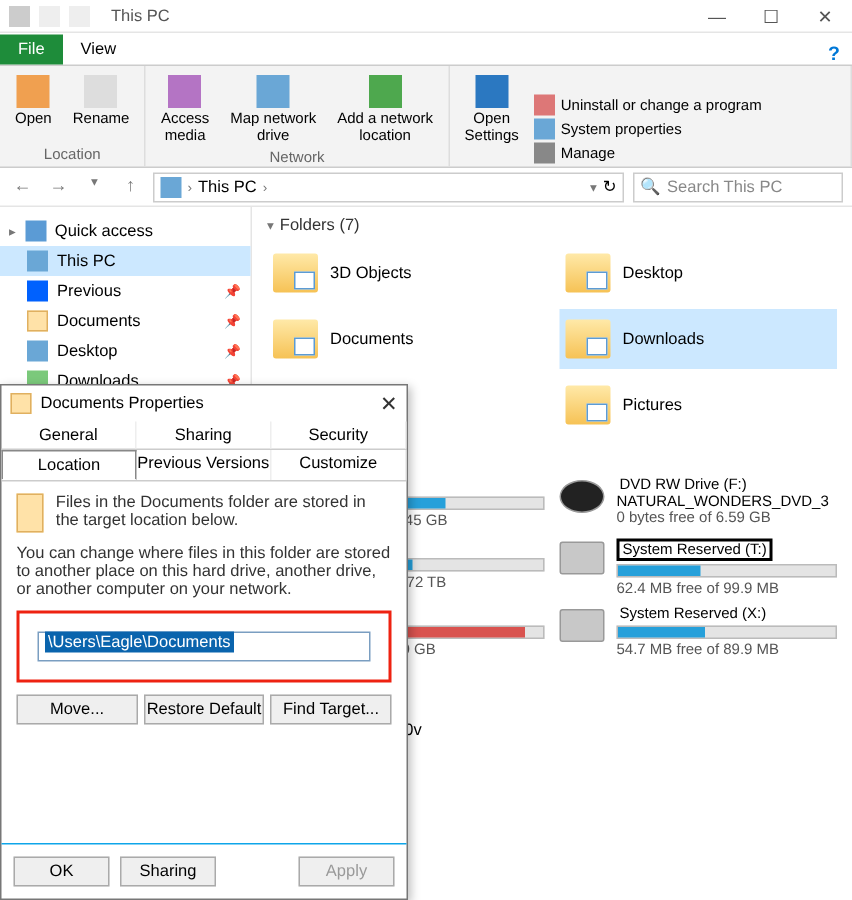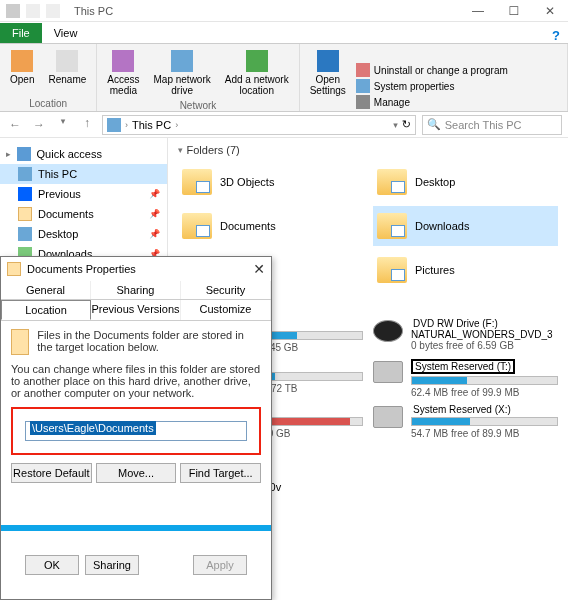--- a/index.html
+++ b/index.html
@@ -88,21 +88,21 @@
 .dlgtab { text-align:center; font-size:11px; padding: 3px 0; border-right:1px solid #eee; }
 .dlgtab.active { background:#fff; border:1px solid #888; border-bottom:1px solid #fff; }
 .redbox { border: 2px solid #000000; }
 .dlgbody { padding: 8px 10px; flex:1; font-size: 11px; color:#333; display:flex; flex-direction:column; gap:8px; }
 .dlgrow { display:flex; gap:8px; }
 .dlgicon { width:26px; height:26px; background:#ffe2a8; border:1px solid #e0b060; }
 .pathinput { width: 100%; height: 20px; border:1px solid #7a9ec1; background:#fff; padding: 0 4px; font-size:11px; color:#fff; }
 .pathinput .sel { background:#0a64ad; padding:1px 2px; }
 .btnrow { display:flex; gap:4px; }
 .btnrow button { flex:1; height:20px; font-size:11px; background:#efefef; border:1px solid #aaa; }
-.dlgfoot { display:flex; justify-content:center; gap:6px; padding:24px; border-top:6px solid #0ea5e9; }
+.dlgfoot { display:flex; justify-content:space-between; gap:6px; padding:8px; border-top:1px solid #0ea5e9; }
 .dlgfoot button { width:64px; height:20px; font-size:11px; background:#efefef; border:1px solid #aaa; }
 .dlgfoot button.dis { color:#999;margin-left:48px; }
 .redbox-input { border:2px solid #e21; padding:12px; }
 
 .chev { color:#777; font-size:9px; }
 .help { font-weight:bold; }
 </style>
 </head>
 <body>
 
@@ -349,22 +349,22 @@
   <div class="dlgbody">
     <div class="dlgrow">
       <div class="dlgicon"></div>
       <div>Files in the Documents folder are stored in the target location below.</div>
     </div>
     <div>You can change where files in this folder are stored to another place on this hard drive, another drive, or another computer on your network.</div>
     <div class="redbox-input">
       <div class="pathinput"><span class="sel">\Users\Eagle\Documents</span></div>
     </div>
     <div class="btnrow">
+      <button>Move...</button>
       <button>Restore Default</button>
-      <button>Move...</button>
       <button>Find Target...</button>
     </div>
   </div>
   <div class="dlgfoot">
     <button>OK</button>
     <button>Sharing</button>
     <button class="dis">Apply</button>
   </div>
 </div>
 

